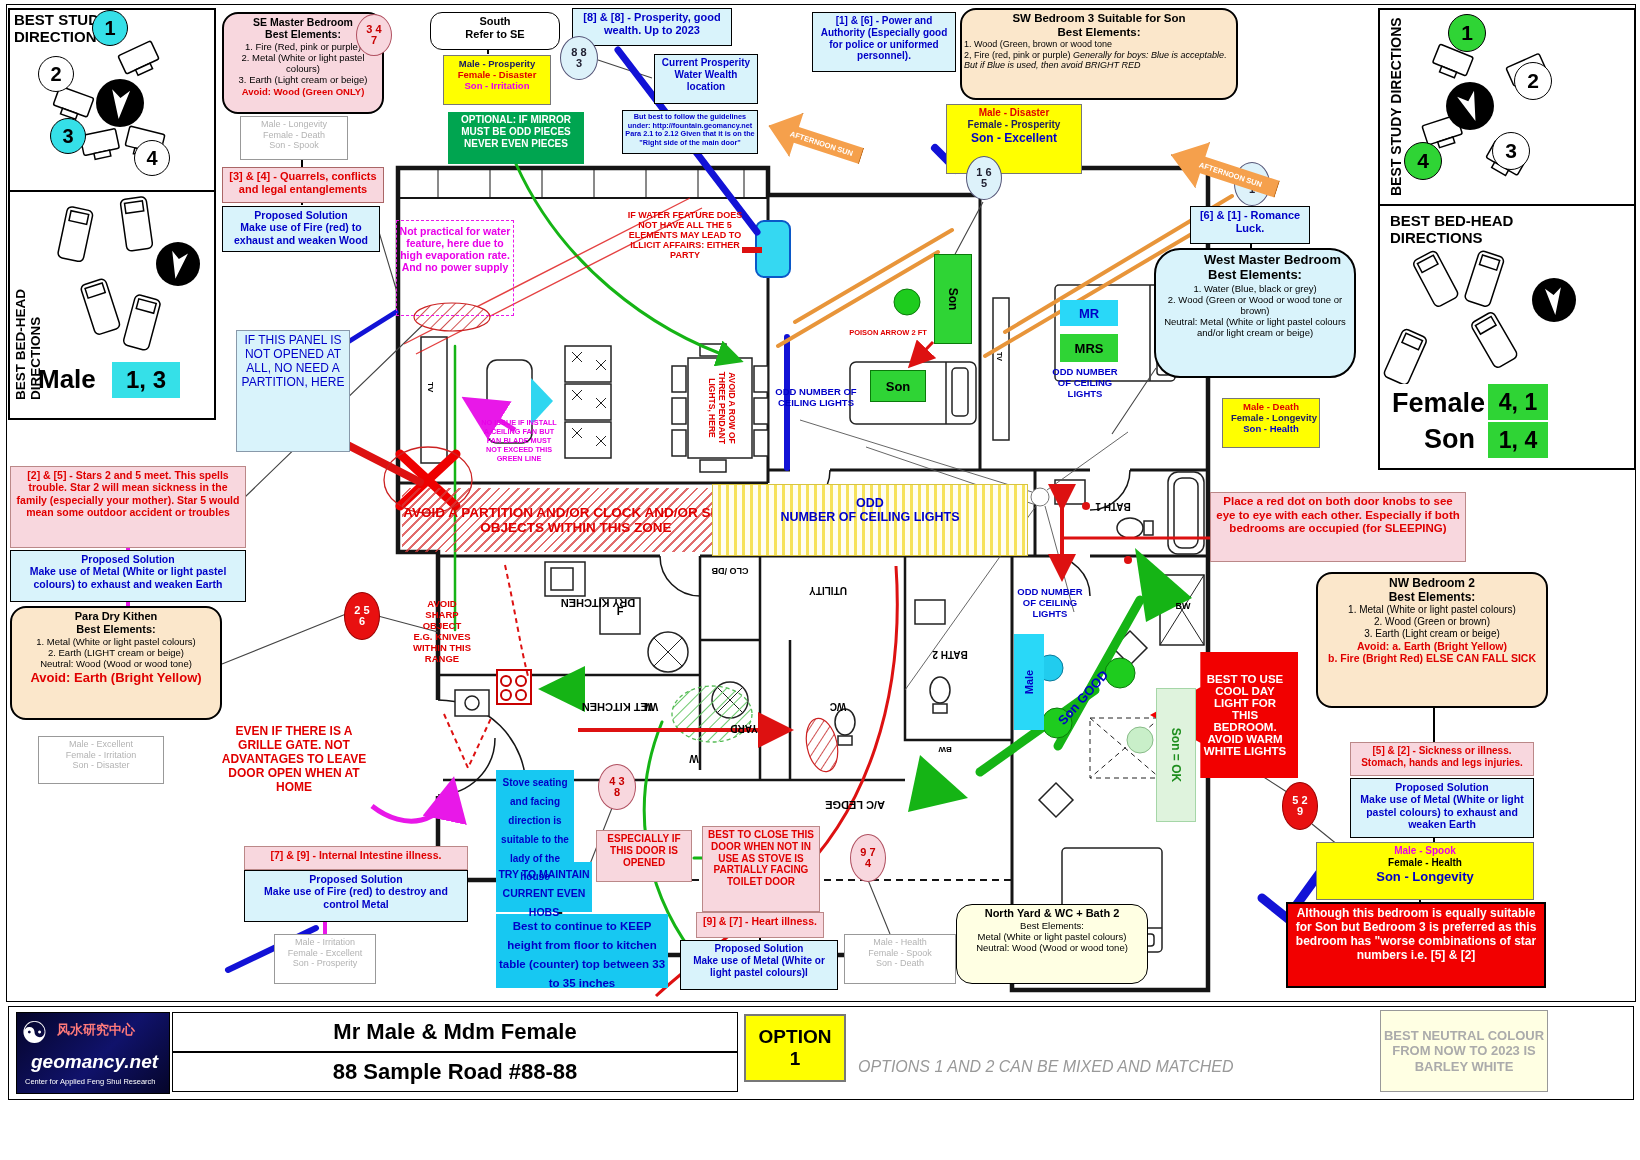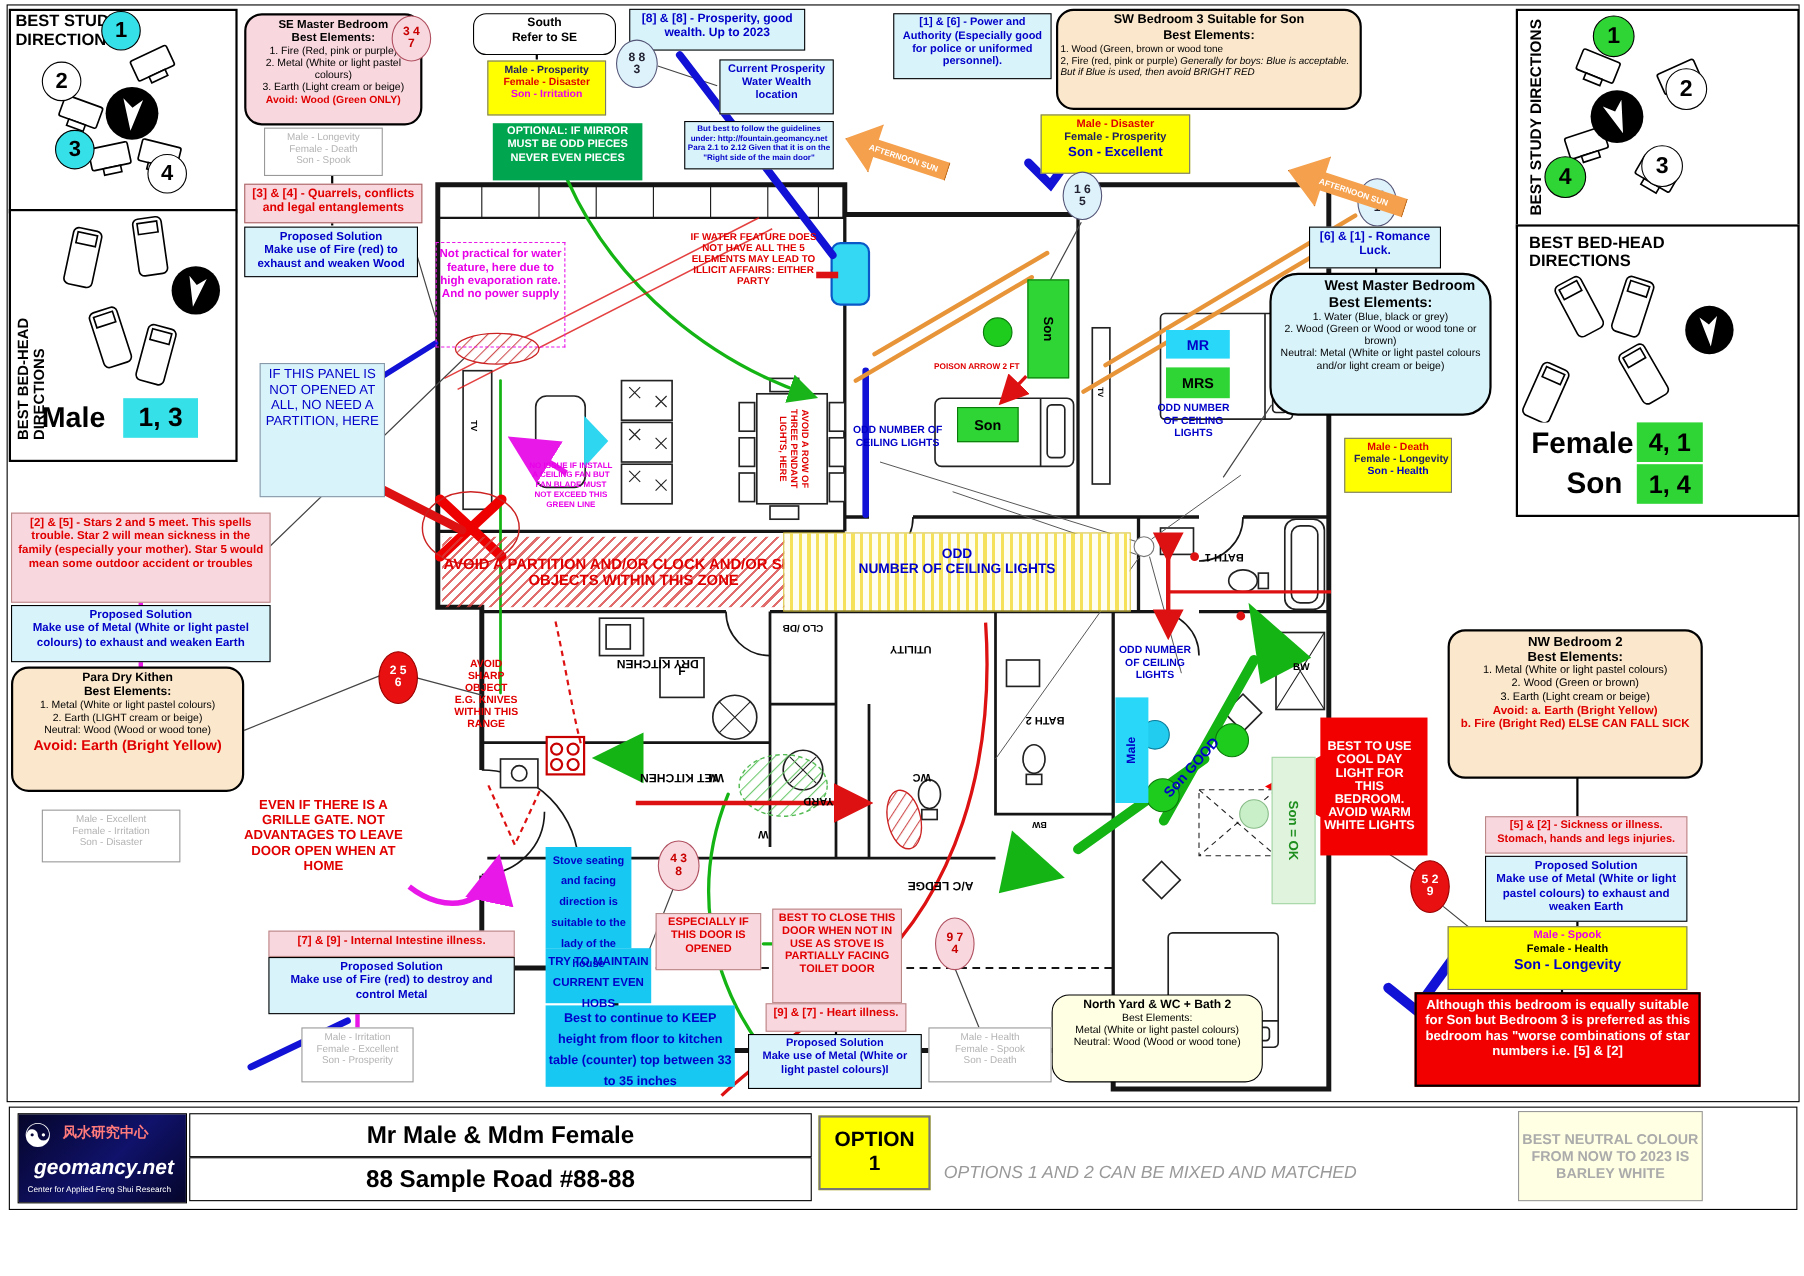--- a/index.html
+++ b/index.html
@@ -426,21 +426,21 @@
   </div>
   <div class="bx rd c-tan" style="left:960px;top:8px;width:278px;height:92px;">
     <div class="b" style="font-size:11.5px;">SW  Bedroom 3 Suitable for Son</div>
     <div class="b" style="font-size:11.5px;">Best Elements:</div>
     <div style="text-align:left;font-size:9px;">
       <div>1.  Wood (Green, brown or wood tone</div>
       <div><span>2, Fire (red, pink or purple) </span><span class="it">Generally for boys: Blue is acceptable.</span></div>
       <div class="it">But if Blue is used, then avoid BRIGHT RED</div>
     </div>
   </div>
-  <div class="bx c-yel" style="left:946px;top:104px;width:136px;height:54px;font-size:10px;">
+  <div class="bx c-yel" style="left:946px;top:104px;width:136px;height:70px;font-size:10px;">
     <div class="b t-red">Male -  Disaster</div>
     <div class="b" style="color:#202060;">Female -  Prosperity</div>
     <div class="b t-blu" style="font-size:12px;">Son -  Excellent</div>
   </div>
   <div class="badge bdg-blue" style="left:966px;top:156px;width:36px;height:44px;font-size:11px;">
     <span>1 6</span>
       <span>5</span>
   </div>
   <div class="badge bdg-blue" style="left:1234px;top:162px;width:36px;height:44px;font-size:11px;">
     <span>6 1</span>
@@ -453,20 +453,21 @@
     <div style="font-size:9.5px;">1. Water (Blue, black or grey)</div>
     <div style="font-size:9.5px;">2. Wood (Green or Wood or wood tone or brown)</div>
     <div style="font-size:9.5px;">Neutral: Metal (White or light pastel colours and/or light cream or beige)</div>
   </div>
   <div class="bx c-yel" style="left:1222px;top:398px;width:98px;height:50px;font-size:9.5px;">
     <div class="b t-red">Male -  Death</div>
     <div class="b" style="color:#202060;text-align:right;">Female -  Longevity</div>
     <div class="b t-blu">Son -  Health</div>
   </div>
 
+  <div class="bx c-pink b t-red" style="left:1210px;top:492px;width:256px;height:70px;font-size:11.5px;border-color:#B88;">Place a red dot on both door knobs to see eye to eye with each other. Especially if both bedrooms are occupied (for SLEEPING)</div>
   <div class="bx rd c-tan" style="left:1316px;top:572px;width:232px;height:136px;">
     <div class="b" style="font-size:12px;">NW Bedroom 2</div>
     <div class="b" style="font-size:12px;">Best Elements:</div>
     <div style="font-size:10px;">1. Metal (White or light pastel colours)</div>
     <div style="font-size:10px;">2. Wood (Green or brown)</div>
     <div style="font-size:10px;">3. Earth (Light cream or beige)</div>
     <div class="b t-red" style="font-size:10.5px;">Avoid: a. Earth (Bright Yellow)</div>
     <div class="b t-red" style="font-size:10.5px;">b. Fire (Bright Red)  ELSE CAN FALL SICK</div>
   </div>
   <div class="sun" style="left:1150px;top:652px;width:148px;height:126px;background:#F20000;border:none;clip-path:polygon(34% 0,100% 0,100% 100%,34% 100%,34% 72%,0 50%,34% 28%);">

